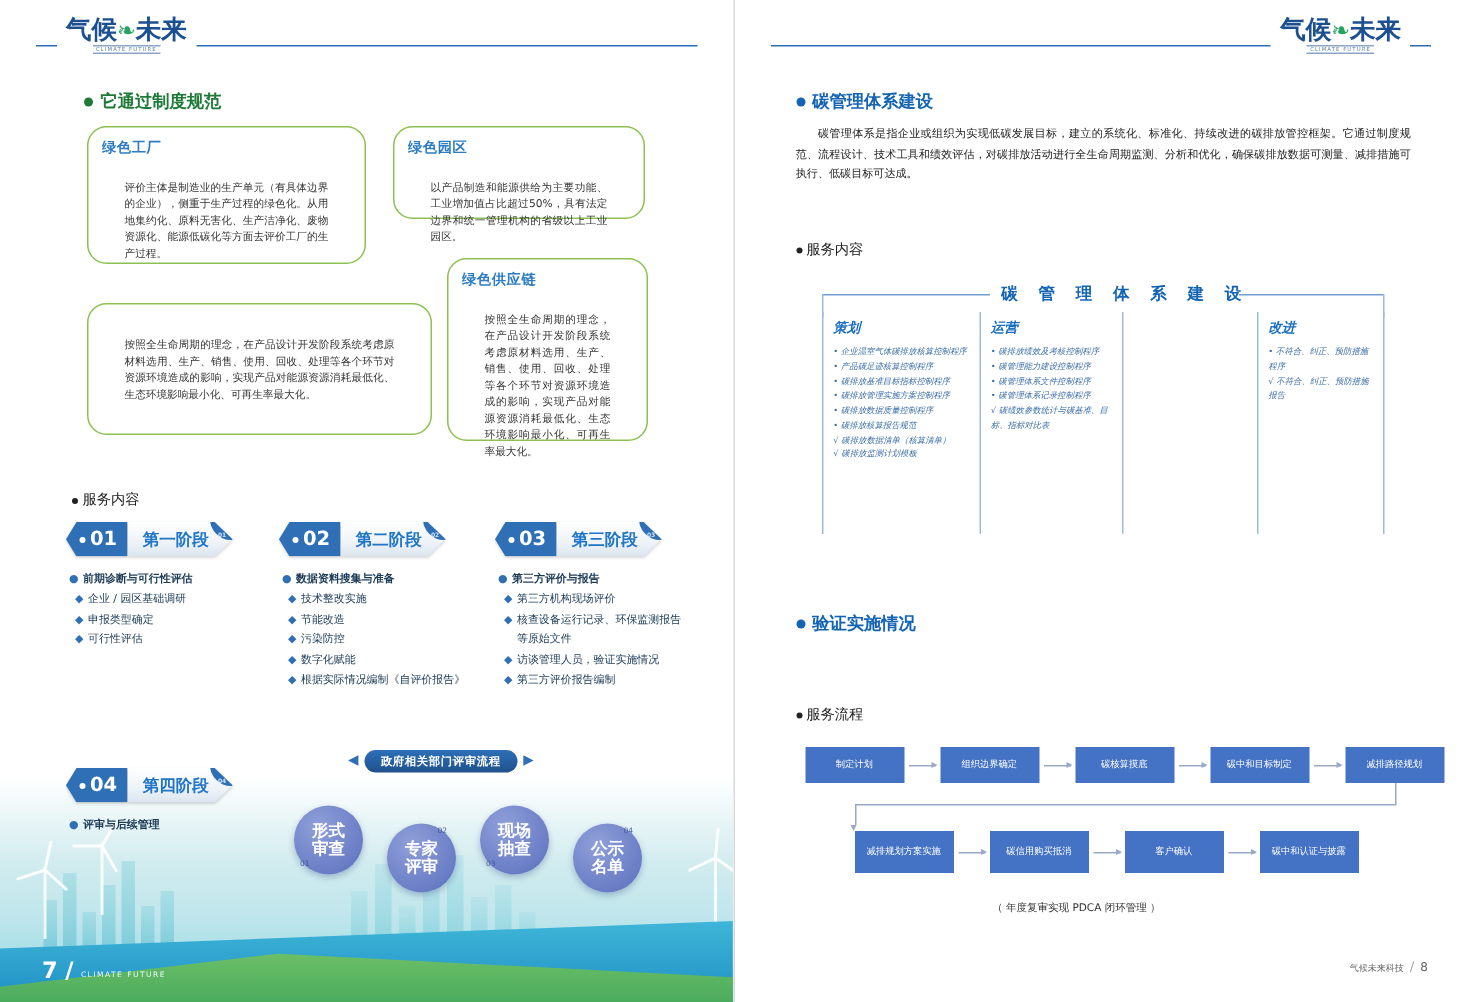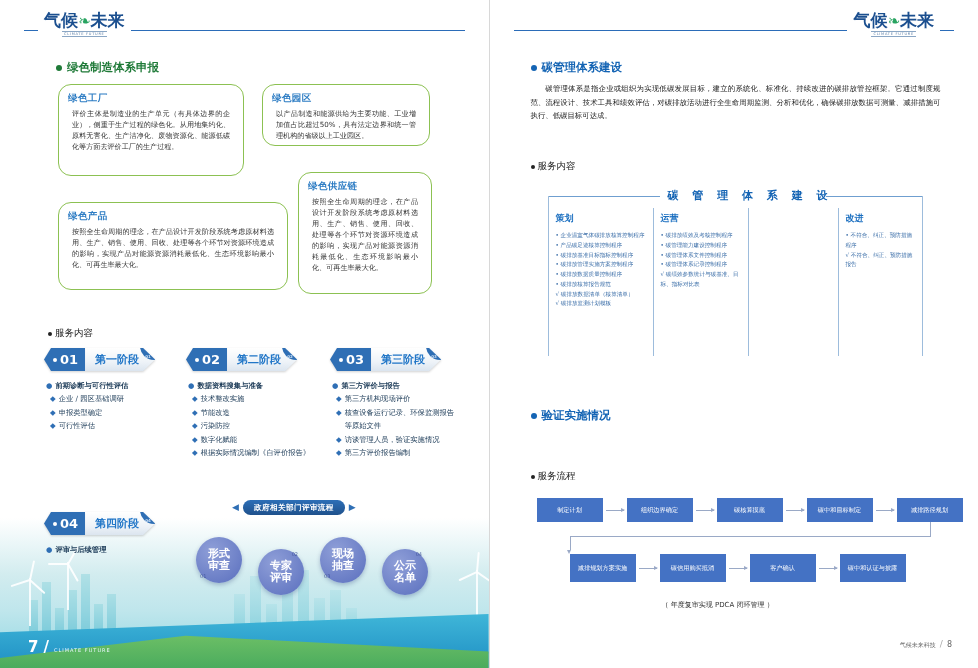--- a/index.html
+++ b/index.html
@@ -22,21 +22,21 @@
   .sec-h{position:absolute;font-size:11.5px;font-weight:bold;color:#1f7a38;display:flex;align-items:center;gap:5px;white-space:nowrap;}
   .sec-h.blue{color:#1464b4;}
   .dot{width:6px;height:6px;border-radius:50%;background:#1f7a38;display:inline-block;}
   .dot.blue{background:#1464b4;}
   .sub-h{position:absolute;font-size:9.5px;color:#222;display:flex;align-items:center;gap:3px;white-space:nowrap;}
   .dot-s{width:4px;height:4px;border-radius:50%;background:#222;display:inline-block;}
 
   
   .gcard{position:absolute;border:1.1px solid #8cc152;border-radius:13px;padding:7px 9px 8px 9px;box-sizing:border-box;background:#fff;}
   .gcard h4{margin:0 0 3px 0;font-size:9.5px;color:#2e7dc4;font-weight:bold;letter-spacing:.4px;}
-  .gcard p{margin:4px;font-size:7.1px;line-height:1.55;color:#333;text-align:justify;}
+  .gcard p{margin:15px;font-size:7.1px;line-height:1.55;color:#333;text-align:justify;}
 
   
   .phase{position:absolute;}
   .tagwrap{position:relative;height:23px;display:flex;align-items:stretch;filter:drop-shadow(0 1px 1px rgba(0,0,0,.18));}
   .tagnum{background:#2f6fb5;color:#fff;font-size:13px;font-weight:bold;display:flex;align-items:center;gap:3px;
           padding:0 7px 0 9px;clip-path:polygon(0 50%,7px 0,100% 0,100% 100%,7px 100%);}
   .tagnum .bullet{width:4px;height:4px;border-radius:50%;background:#fff;}
   .tagtxt{background:linear-gradient(180deg,#ffffff 0%,#eef3f8 60%,#dbe5ef 100%);
           color:#2176c7;font-size:11px;font-weight:bold;display:flex;align-items:center;padding:0 16px 0 10px;
           clip-path:polygon(0 0,calc(100% - 12px) 0,100% 50%,calc(100% - 12px) 100%,0 100%);position:relative;}
@@ -78,21 +78,21 @@
   .turb .pole{position:absolute;bottom:0;left:9px;width:2px;height:48px;background:rgba(255,255,255,.85);}
   .turb .b{position:absolute;width:2px;height:20px;background:rgba(255,255,255,.9);transform-origin:bottom center;left:9px;bottom:46px;border-radius:1px;}
   .footer-l{position:absolute;left:28px;bottom:12px;display:flex;align-items:flex-end;gap:5px;color:#fff;}
   .footer-l .pn{font-size:15px;font-weight:bold;color:#fff;}
   .footer-l .fl{font-size:5px;letter-spacing:1px;color:#eaf8ff;padding-bottom:3px;}
 
   
   .cm-title{position:absolute;font-size:11px;font-weight:bold;color:#1464b4;letter-spacing:5px;white-space:nowrap;}
   .cm-rule{position:absolute;height:1px;background:#6f9fd0;}
   .cm-vrule{position:absolute;width:1px;background:#9dbcdc;}
-  .cm-col{position:absolute;}
+  .cm-col{position:absolute;font-style:italic;}
   .cm-col h5{margin:0 0 6px 0;font-size:9px;font-weight:bold;color:#1b6fc0;}
   .cm-col ul{margin:0;padding:0;list-style:none;}
   .cm-col li{font-size:5.6px;line-height:1.75;color:#3b6ea8;display:flex;gap:2px;align-items:flex-start;}
   .cm-col li .tx{flex:1 1 auto;}
 
   
   .para{position:absolute;font-size:7.4px;line-height:1.85;color:#222;text-align:justify;text-indent:14.8px;}
 
   
   .fbox{position:absolute;background:#4472c4;color:#fff;font-size:6.2px;display:flex;align-items:center;
@@ -118,40 +118,39 @@
     <div class="pg-inner">
 
       <div class="hdr"></div>
       <div class="logo l">
         <div class="logo-main">气候<span class="leaf">❧</span>未来</div>
         <div class="logo-sub">CLIMATE FUTURE</div>
       </div>
 
       <div class="sec-h" style="left:56px;top:60px;">
         <span class="dot"></span>
-        <span>绿色制造体系申报</span>
+        <span>它通过制度规范</span>
       </div>
 
       <div class="gcard" style="left:58px;top:84px;width:186px;height:92px;">
         <h4>绿色工厂</h4>
         <p>评价主体是制造业的生产单元（有具体边界的企业），侧重于生产过程的绿色化。从用地集约化、原料无害化、生产洁净化、废物资源化、能源低碳化等方面去评价工厂的生产过程。</p>
       </div>
 
       <div class="gcard" style="left:262px;top:84px;width:168px;height:62px;">
         <h4>绿色园区</h4>
         <p>以产品制造和能源供给为主要功能、工业增加值占比超过50%，具有法定边界和统一管理机构的省级以上工业园区。</p>
       </div>
 
       <div class="gcard" style="left:298px;top:172px;width:134px;height:122px;">
         <h4>绿色供应链</h4>
         <p>按照全生命周期的理念，在产品设计开发阶段系统考虑原材料选用、生产、销售、使用、回收、处理等各个环节对资源环境造成的影响，实现产品对能源资源消耗最低化、生态环境影响最小化、可再生率最大化。</p>
       </div>
 
       <div class="gcard" style="left:58px;top:202px;width:230px;height:88px;">
-        <h4>绿色产品</h4>
         <p>按照全生命周期的理念，在产品设计开发阶段系统考虑原材料选用、生产、销售、使用、回收、处理等各个环节对资源环境造成的影响，实现产品对能源资源消耗最低化、生态环境影响最小化、可再生率最大化。</p>
       </div>
 
       <div class="sub-h" style="left:48px;top:327px;">
         <span class="dot-s"></span>
         <span>服务内容</span>
       </div>
 
       <div class="scene">
         <div class="sky"></div>

